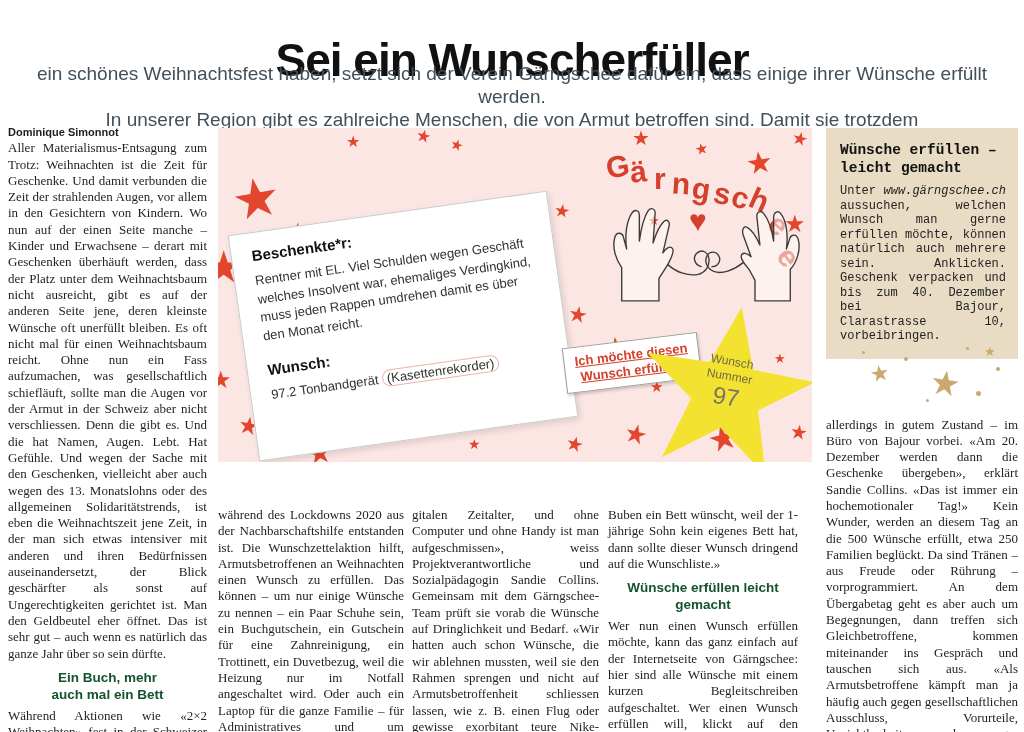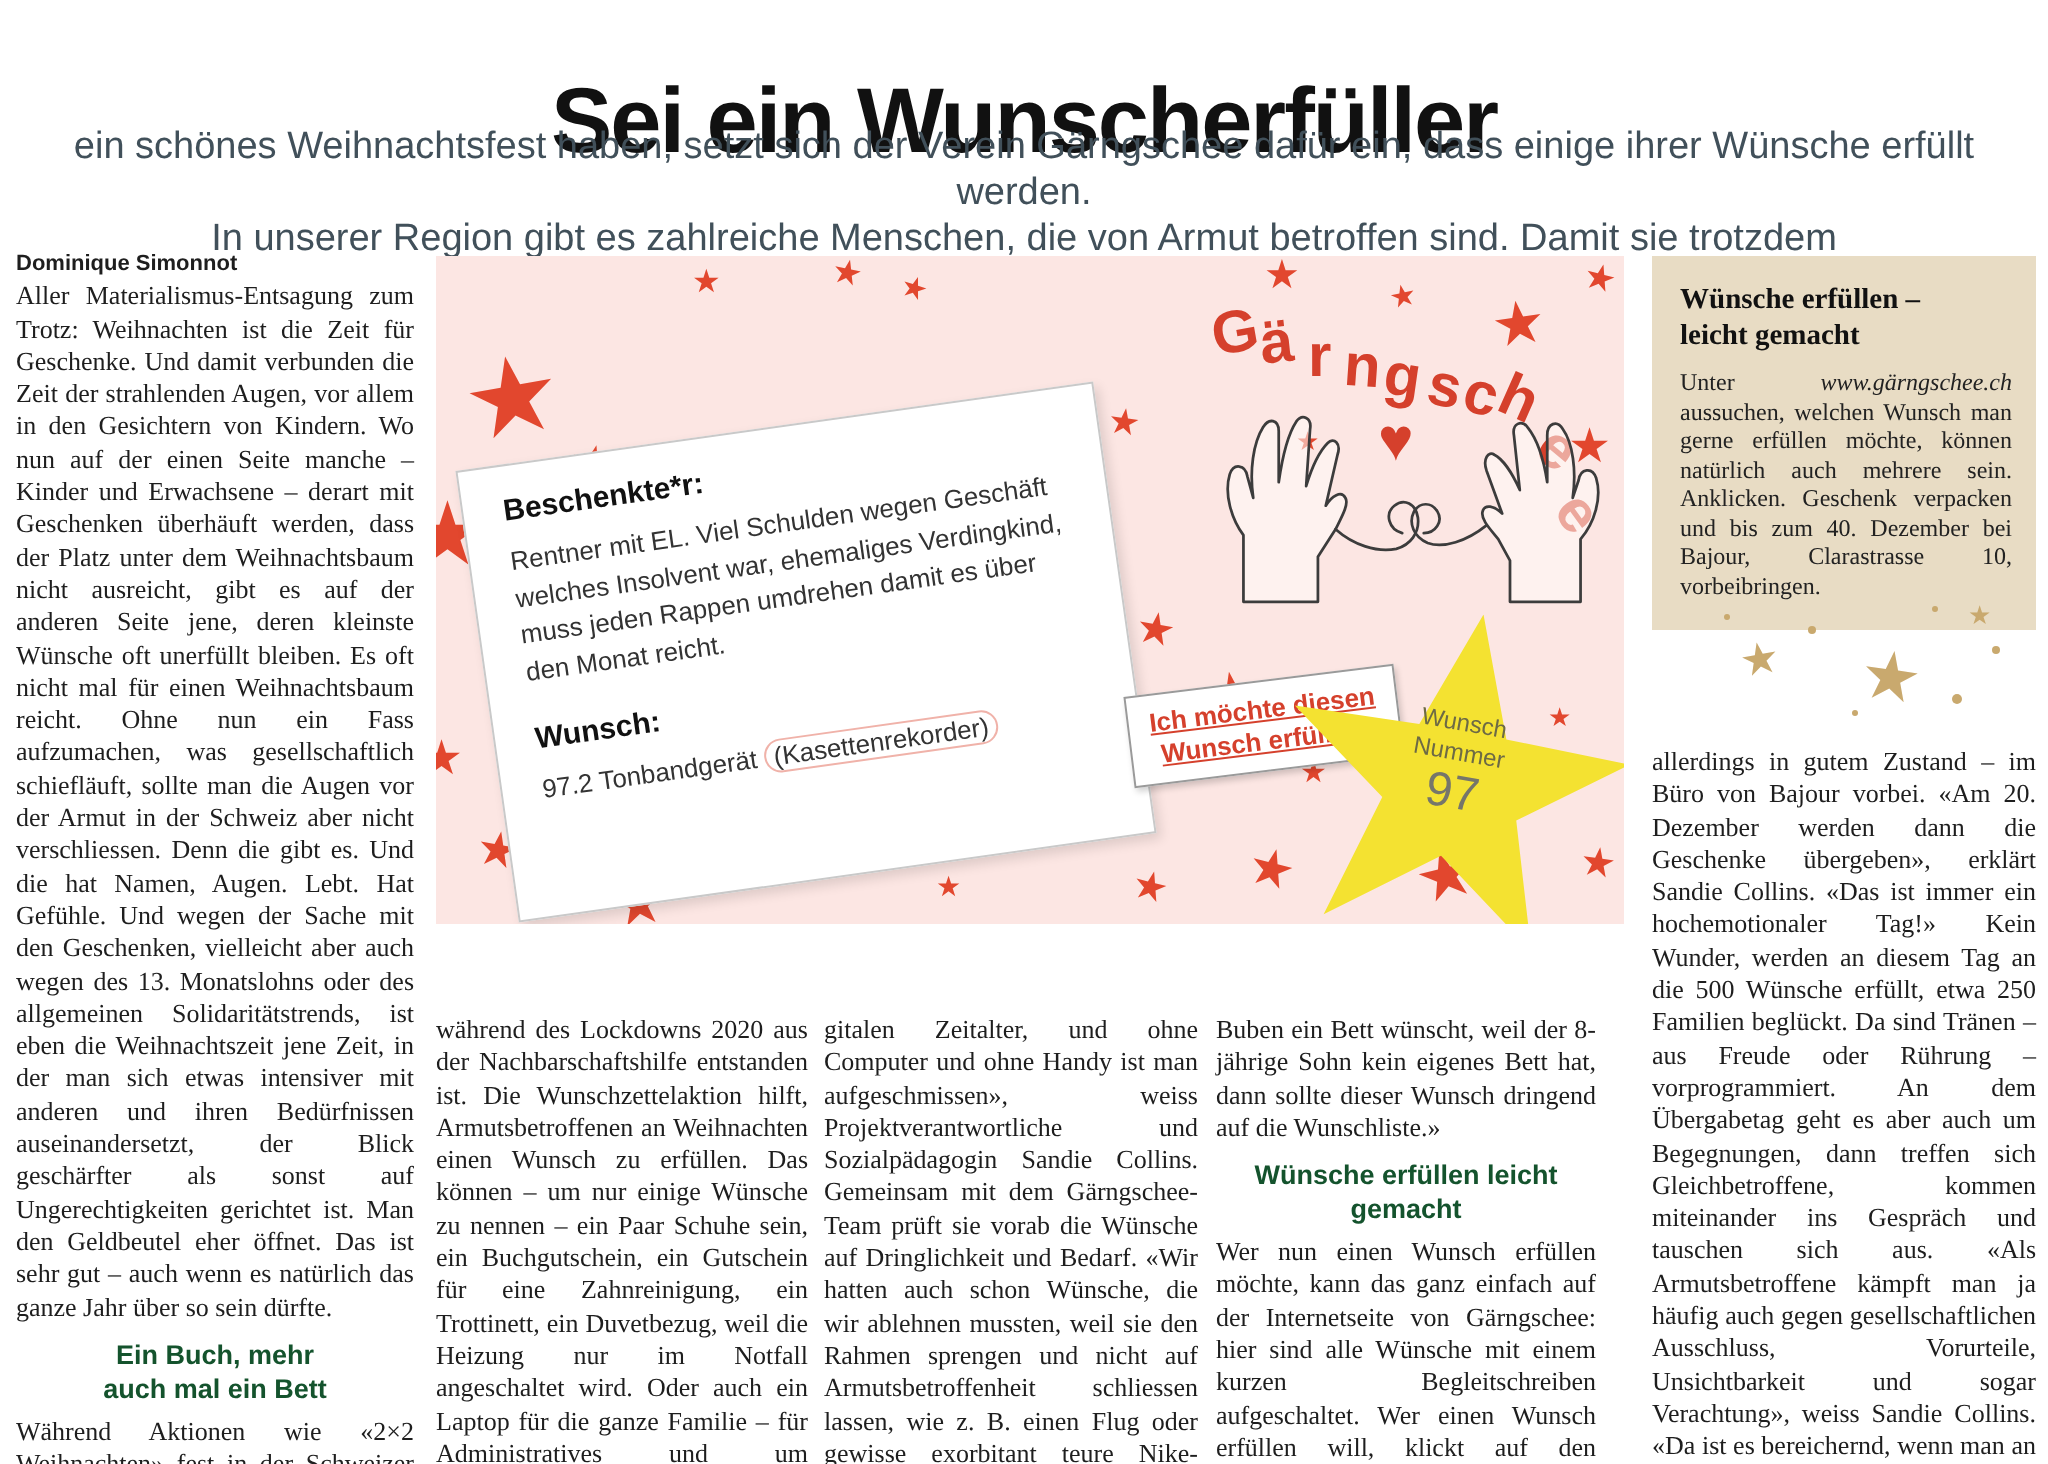--- a/index.html
+++ b/index.html
@@ -23,21 +23,21 @@
     margin:0 0 12px 0;text-align:left;}
   .colsub{font-family:"Liberation Sans", sans-serif;font-weight:700;font-size:13.5px;
     line-height:17px;text-align:center;white-space:pre-line;margin:7px 0 5px 0;color:#14532d;}
   .col2{left:218px;top:507px;width:186px;}
   .col3{left:412px;top:507px;width:187px;}
   .col4{left:608px;top:507px;width:190px;}
   .col5{left:826px;top:128px;width:192px;}
 
   
   .infobox{background:var(--beige,#e8dcc4);padding:13px 12px 15px 14px;
-    font-family:Liberation Serif, serif;}
+    font-family:Liberation Mono, monospace;}
   .infobox h3{margin:0 0 7px 0;font-size:14.5px;line-height:18px;white-space:pre-line;color:#111;}
   .infobox .ib-body{font-size:12px;line-height:14.5px;text-align:justify;color:#222;}
   .ib-url{font-style:italic;}
   .star-decor{position:relative;height:58px;}
   .gstar{position:absolute;color:var(--gold,#c9a96e);line-height:1;}
   .gdot{position:absolute;background:var(--gold,#c9a96e);border-radius:50%;}
 
   
   .poster{left:218px;top:128px;width:594px;height:334px;background:var(--posterbg,#fce6e3);
     overflow:hidden;}
@@ -163,21 +163,21 @@
   </div>
 </div>
 
 <div class="abs col col2">
   <p>während des Lockdowns 2020 aus der Nachbarschaftshilfe entstanden ist. Die Wunschzettelaktion hilft, Armutsbetroffenen an Weihnachten einen Wunsch zu erfüllen. Das können – um nur einige Wünsche zu nennen – ein Paar Schuhe sein, ein Buchgutschein, ein Gutschein für eine Zahnreinigung, ein Trottinett, ein Duvetbezug, weil die Heizung nur im Notfall angeschaltet wird. Oder auch ein Laptop für die ganze Familie – für Administratives und um Schulaufgaben zu machen. «Letzteres wirkt auf manche wie ein Luxusproblem, doch befinden wir uns 2024 im di-</p>
 </div>
 <div class="abs col col3">
   <p>gitalen Zeitalter, und ohne Computer und ohne Handy ist man aufgeschmissen», weiss Projektverantwortliche und Sozialpädagogin Sandie Collins. Gemeinsam mit dem Gärngschee-Team prüft sie vorab die Wünsche auf Dringlichkeit und Bedarf. «Wir hatten auch schon Wünsche, die wir ablehnen mussten, weil sie den Rahmen sprengen und nicht auf Armutsbetroffenheit schliessen lassen, wie z. B. einen Flug oder gewisse exorbitant teure Nike-Turnschuhe eines berühmten Basketballers», erinnert sich Sandie Collins. «Wenn sich aber eine alleinerziehende Frau mit vier</p>
 </div>
 <div class="abs col col4">
-  <p>Buben ein Bett wünscht, weil der 8-jährige Sohn kein eigenes Bett hat, dann sollte dieser Wunsch dringend auf die Wunschliste.»</p>
+  <p>Buben ein Bett wünscht, weil der 1-jährige Sohn kein eigenes Bett hat, dann sollte dieser Wunsch dringend auf die Wunschliste.»</p>
   <h2 class="colsub">Wünsche erfüllen leicht
 gemacht</h2>
   <p>Wer nun einen Wunsch erfüllen möchte, kann das ganz einfach auf der Internetseite von Gärngschee: hier sind alle Wünsche mit einem kurzen Begleitschreiben aufgeschaltet. Wer einen Wunsch erfüllen will, klickt auf den passenden Wunsch und bringt das Geschenk – es kann auch gebraucht sein,</p>
 </div>
 
 <div class="abs col col5">
   <div class="infobox">
     <h3>Wünsche erfüllen –
 leicht gemacht</h3>
     <div class="ib-body"><span>Unter </span><span class="ib-url">www.gärngschee.ch</span><span> aussuchen, welchen Wunsch man gerne erfüllen möchte, können natürlich auch mehrere sein. Anklicken. Geschenk verpacken und bis zum 40. Dezember bei Bajour, Clarastrasse 10, vorbeibringen.</span></div>

